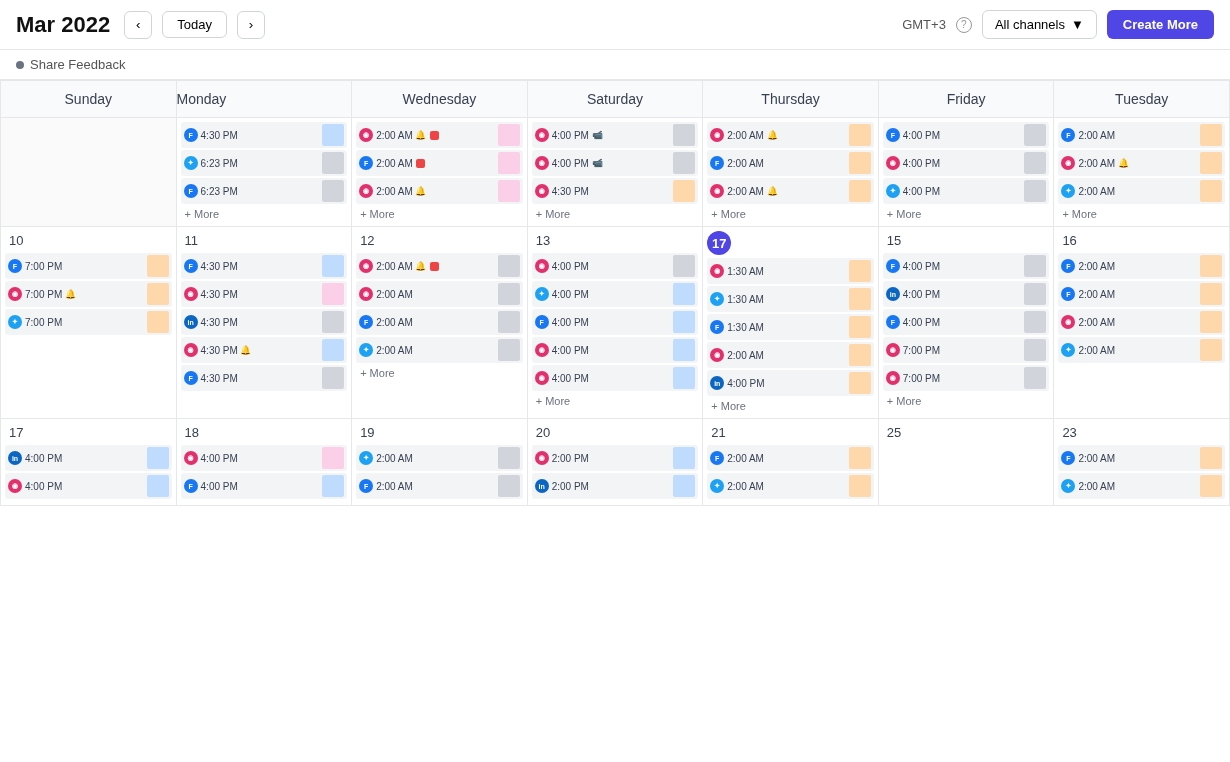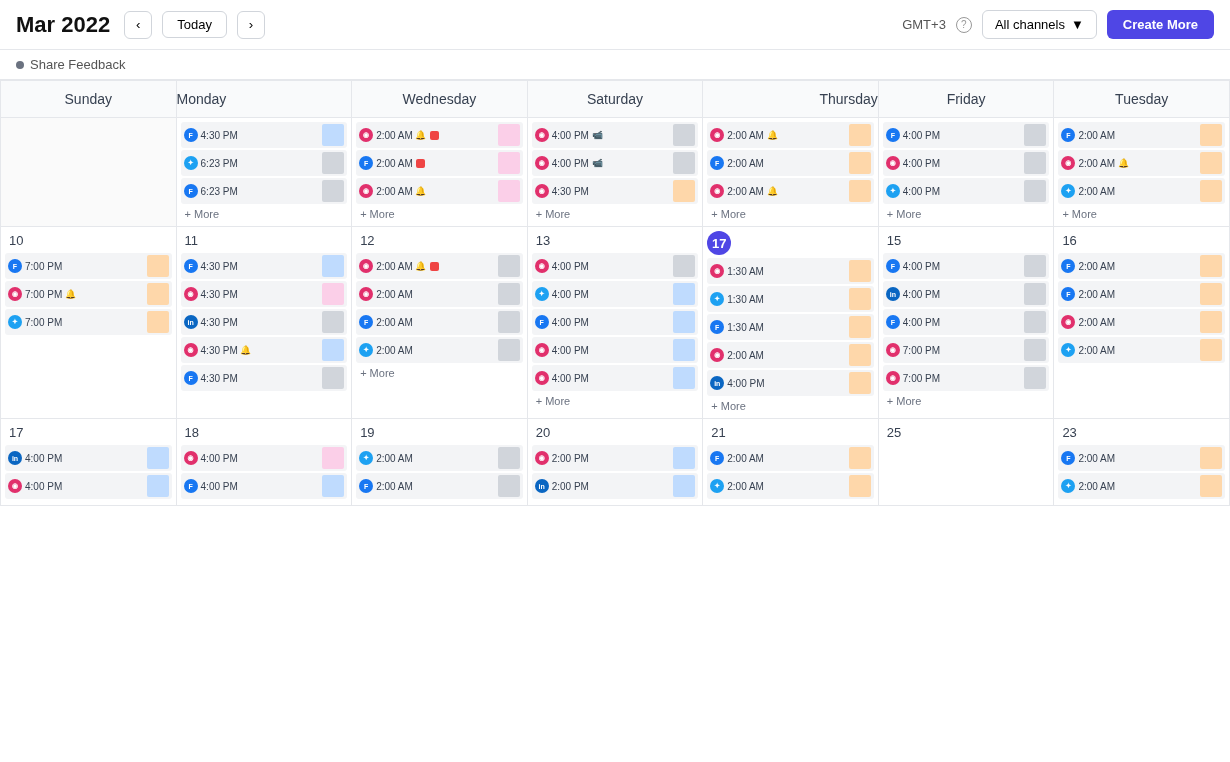--- a/index.html
+++ b/index.html
@@ -28,21 +28,21 @@
   <span style="cursor:pointer;">Share Feedback</span>
 </div>
 
 <table style="width:100%;border-collapse:collapse;table-layout:fixed;">
   <thead>
     <tr id="weekday-headers">
         <th style="text-align: center; padding: 10px 0px; font-size: 14px; font-weight: 500; color: rgb(55, 65, 81); border: 1px solid rgb(229, 231, 235); background: rgb(249, 250, 251);">Sunday</th>
         <th style="text-align: left; padding: 10px 0px; font-size: 14px; font-weight: 500; color: rgb(55, 65, 81); border: 1px solid rgb(229, 231, 235); background: rgb(249, 250, 251);">Monday</th>
         <th style="text-align: center; padding: 10px 0px; font-size: 14px; font-weight: 500; color: rgb(55, 65, 81); border: 1px solid rgb(229, 231, 235); background: rgb(249, 250, 251);">Wednesday</th>
         <th style="text-align: center; padding: 10px 0px; font-size: 14px; font-weight: 500; color: rgb(55, 65, 81); border: 1px solid rgb(229, 231, 235); background: rgb(249, 250, 251);">Saturday</th>
-        <th style="text-align: right; padding: 10px 0px; font-size: 14px; font-weight: 500; color: rgb(55, 65, 81); border: 1px solid rgb(229, 231, 235); background: rgb(249, 250, 251);">Thursday</th>
+        <th style="text-align: center; padding: 10px 0px; font-size: 14px; font-weight: 500; color: rgb(55, 65, 81); border: 1px solid rgb(229, 231, 235); background: rgb(249, 250, 251);">Thursday</th>
         <th style="text-align: center; padding: 10px 0px; font-size: 14px; font-weight: 500; color: rgb(55, 65, 81); border: 1px solid rgb(229, 231, 235); background: rgb(249, 250, 251);">Friday</th>
         <th style="text-align: center; padding: 10px 0px; font-size: 14px; font-weight: 500; color: rgb(55, 65, 81); border: 1px solid rgb(229, 231, 235); background: rgb(249, 250, 251);">Tuesday</th>
       </tr>
   </thead>
   <tbody id="calendar-body">
       <tr>
         <td style="vertical-align: top; border: 1px solid rgb(229, 231, 235); width: calc(14.2857%); padding: 4px; min-height: 155px; background: rgb(250, 250, 250);"></td>
         <td style="vertical-align: top; border: 1px solid rgb(229, 231, 235); width: calc(14.2857%); padding: 4px; min-height: 155px;">
           <div style="display: flex; align-items: center; gap: 3px; padding: 2px 3px; margin-bottom: 2px; border-radius: 3px; font-size: 10px; background: rgb(243, 244, 246); cursor: pointer; overflow: hidden;">
             <span style="width:14px;height:14px;border-radius:50%;background:#1877f2;flex-shrink:0;display:inline-flex;align-items:center;justify-content:center;font-size:7px;font-weight:700;color:#fff;">F</span>

